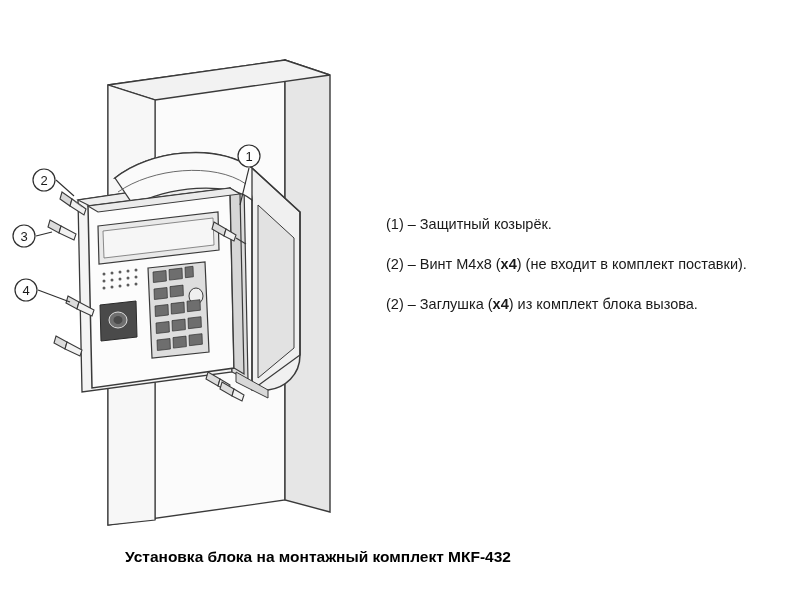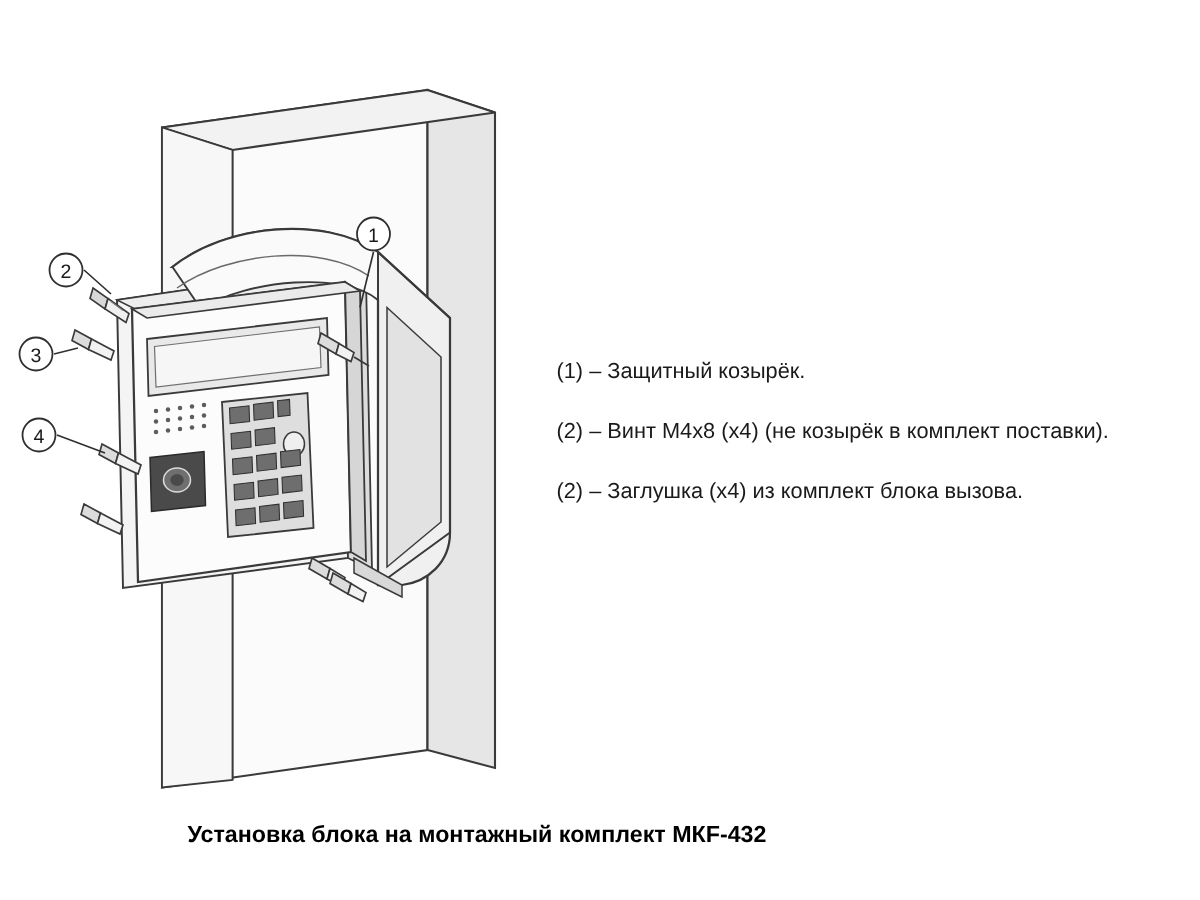--- a/index.html
+++ b/index.html
@@ -23,33 +23,32 @@
   }
   svg.diagram {
     position: absolute;
     left: 0;
     top: 0;
     width: 800px;
     height: 600px;
   }
   .legend {
     position: absolute;
-    left: 371px;
+    left: 386px;
     top: 215px;
     width: 400px;
-    margin-top: 24px;
   }
   .legend-row {
     font-size: 14.5px;
     color: #1a1a1a;
     margin-bottom: 22px;
     line-height: 1.25;
     white-space: nowrap;
   }
-  .legend-row b { font-weight: normal; }
+  .legend-row b { font-weight: bold; }
   .caption {
     position: absolute;
     left: 0;
     top: 548px;
     width: 636px;
     text-align: center;
     font-size: 15.5px;
     font-weight: bold;
     color: #000000;
   }
@@ -228,21 +227,21 @@
       </g>
     </g>
 
   </svg>
 
   <div class="legend">
     <div class="legend-row">
       <span>(1) – Защитный козырёк.</span>
     </div>
     <div class="legend-row">
-      <span>(2) – Винт М4х8 (</span><b>х4</b><span>) (не козырёк в комплект поставки).</span>
+      <span>(2) – Винт М4х8 (</span><b>х4</b><span>) (не входит в комплект поставки).</span>
     </div>
     <div class="legend-row">
       <span>(2) – Заглушка (</span><b>х4</b><span>) из комплект блока вызова.</span>
     </div>
   </div>
 
   <div class="caption">Установка блока на монтажный комплект МКF-432</div>
 
 </div>
 

